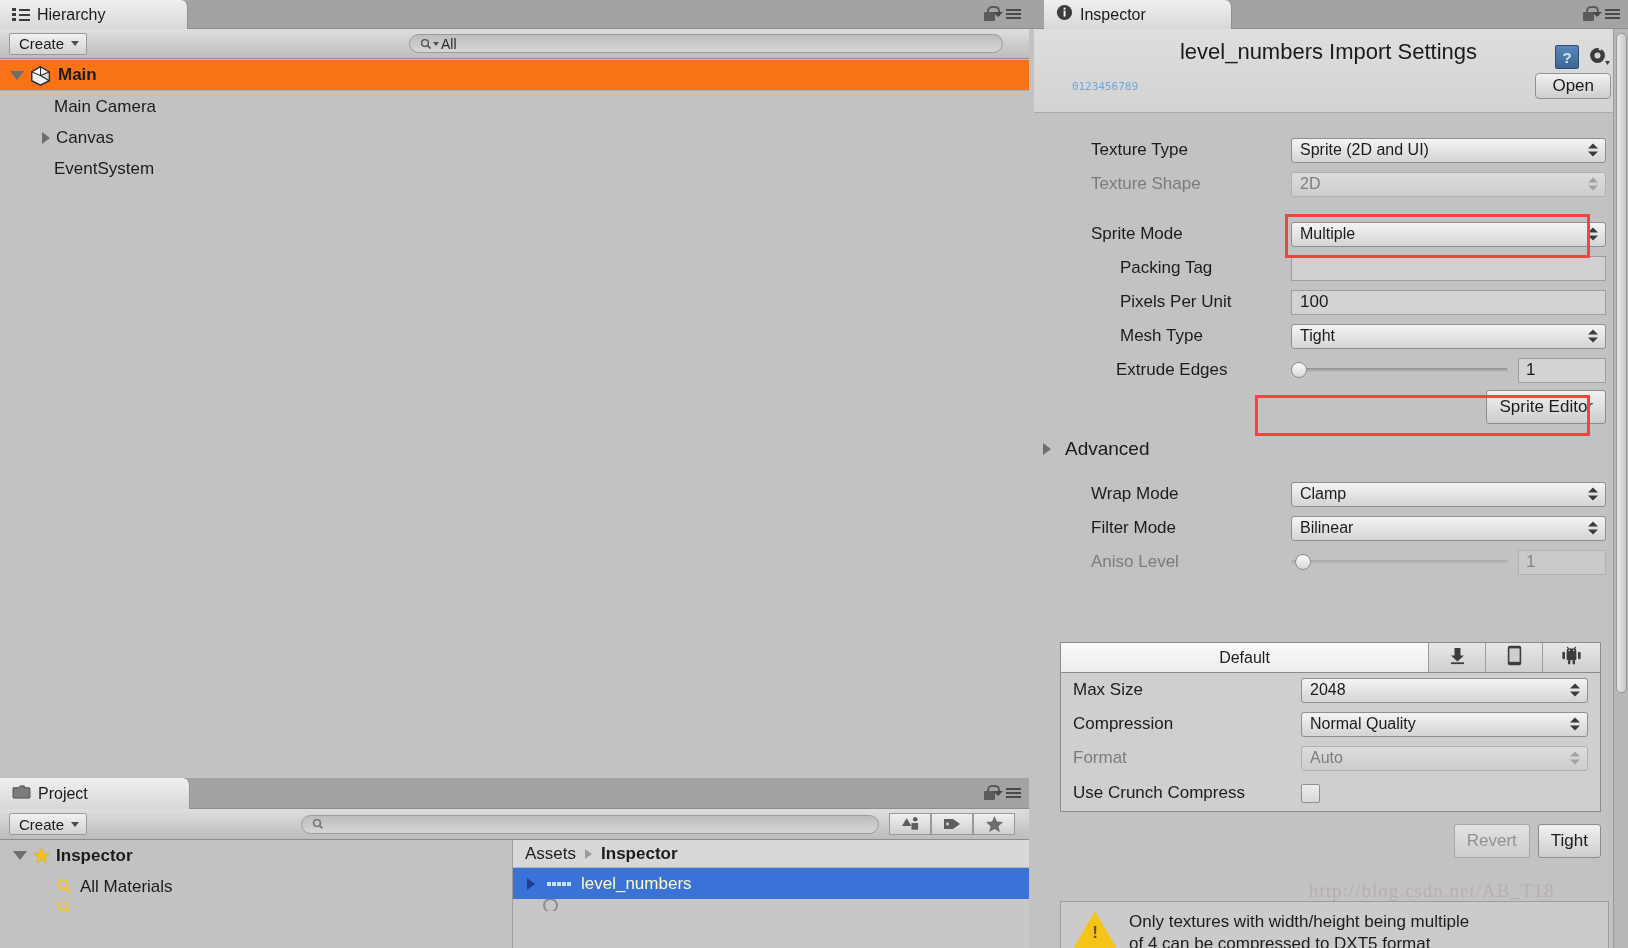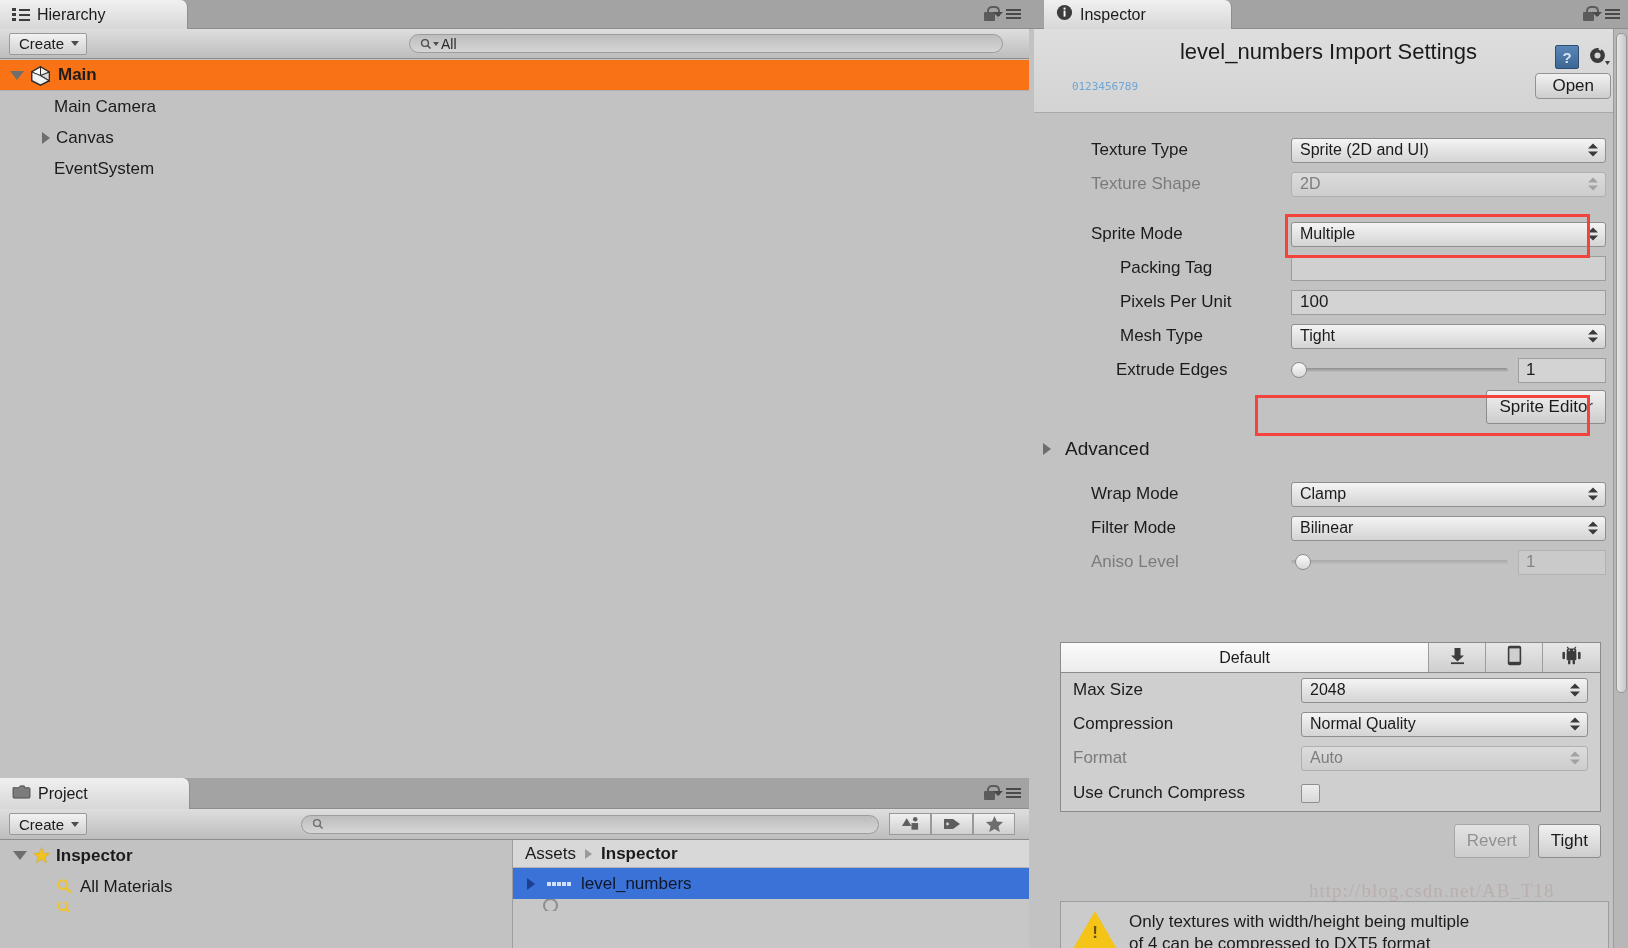--- a/index.html
+++ b/index.html
@@ -109,21 +109,21 @@
   }
   .breadcrumb {
     height: 28px; display: flex; align-items: center; gap: 9px;
     padding-left: 12px; font-size: 17px;
     background: #d8d8d8; border-bottom: 1px solid #b4b4b4;
   }
   .bc-sep { width: 0; height: 0; border-left: 7px solid #9a9a9a;
     border-top: 5px solid transparent; border-bottom: 5px solid transparent; }
   .asset-row {
     height: 31px; display: flex; align-items: center; gap: 4px;
-    padding-left: 14px; background: #3a72d8; color: #0f172a; font-size: 17px;
+    padding-left: 14px; background: #3a72d8; color: #fef9c3; font-size: 17px;
   }
   .asset-row .tri { border-left-color: #20479b; }
   .pill-btn {
     width: 42px; height: 22px; display:flex; align-items:center; justify-content:center;
     background: linear-gradient(#f0f0f0, #cfcfcf); border: 1px solid #9a9a9a;
   }
 
   
   #inspector { left: 1029px; top: 0; width: 599px; height: 948px; background: #c2c2c2; }
   #inspector .tabstrip { height: 29px; }

